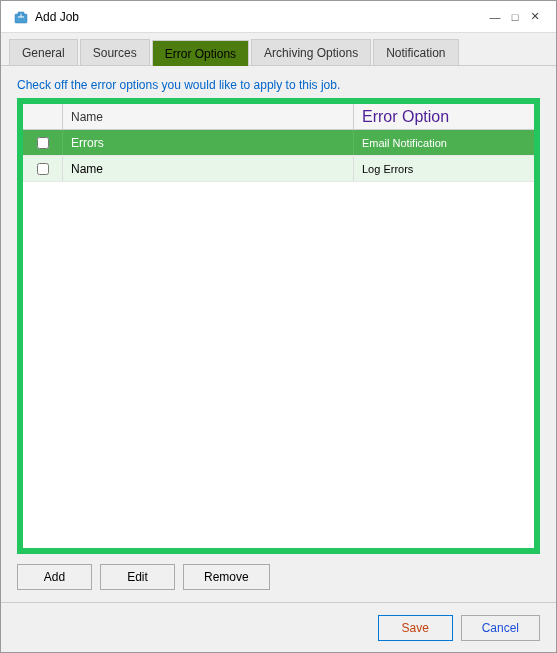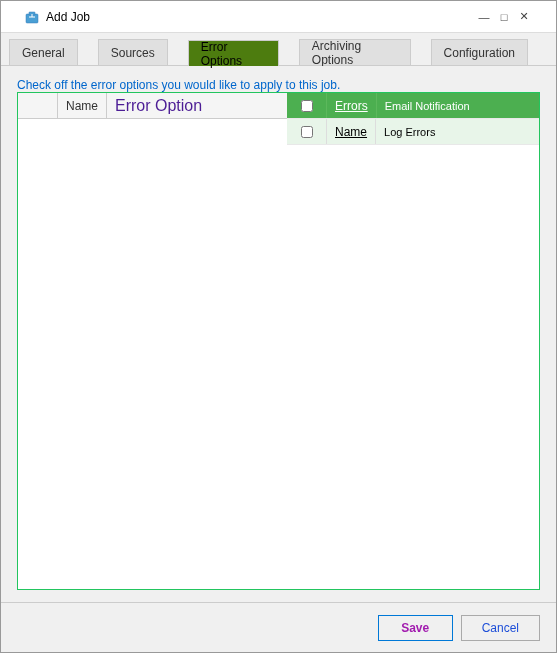--- a/index.html
+++ b/index.html
@@ -19,21 +19,21 @@
       border: 1px solid #999;
       display: flex;
       flex-direction: column;
     }
 
     .title-bar {
       background: #fff;
       display: flex;
       align-items: center;
       justify-content: space-between;
-      padding: 6px 23px;
+      padding: 6px 12px;
       border-bottom: 1px solid #ddd;
       height: 32px;
     }
 
     .title-bar-left {
       display: flex;
       align-items: center;
       gap: 6px;
     }
 
@@ -74,21 +74,21 @@
       border-bottom: 1px solid #ccc;
     }
 
     .tab {
       padding: 4px 12px;
       border: 1px solid #ccc;
       border-bottom: none;
       background: #e0e0e0;
       cursor: pointer;
       font-size: 12px;
-      margin-right: 20px;
+      margin-right: 2px;
       color: #333;
       height: 26px;
       display: flex;
       align-items: center;
     }
 
     .tab.active {
       background: #4d7c0f;
       border-color: #ccc;
       color: #000;
@@ -104,26 +104,27 @@
       display: flex;
       flex-direction: column;
     }
 
     .instruction-text {
       color: #0066cc;
       font-size: 12px;
     }
 
     .table-container {
-      border: 1px solid #22c55e;
+      border: 6px solid #22c55e;
       background: #fff;
       flex: 1;
       overflow: hidden;
       display: flex;
-      flex-direction: row;
+      flex-direction: column;
+      margin-top: 6px;
     }
 
     .table-header {
       display: flex;
       background: #f5f5f5;
       border-bottom: 1px solid #ccc;
       height: 26px;
       align-items: center;
     }
 
@@ -200,21 +201,20 @@
     }
 
     .row-name {
       flex: 1;
       padding: 0 8px;
       font-size: 12px;
       border-right: 1px solid #ddd;
       height: 100%;
       display: flex;
       align-items: center;
-      text-decoration: underline;
     }
 
     .row-error-option {
       width: 180px;
       min-width: 180px;
       padding: 0 8px;
       font-size: 11px;
       height: 100%;
       display: flex;
       align-items: center;
@@ -261,22 +261,21 @@
       font-size: 12px;
       cursor: pointer;
       min-width: 75px;
       height: 26px;
       text-align: center;
     }
 
     .footer-btn.save {
       background: #f0f0f0;
       border: 1px solid #0078d7;
-      color: #a21caf;
-      font-weight: bold;
+      color: #c2410c;
     }
 
     .footer-btn.cancel {
       background: #f0f0f0;
       border: 1px solid #aaa;
       color: #1d4ed8;
     }
   </style>
 </head>
 <body>
@@ -298,21 +297,21 @@
       <button class="title-btn">□</button>
       <button class="title-btn">✕</button>
     </div>
   </div>
 
   <div class="tab-bar">
     <div class="tab">General</div>
     <div class="tab">Sources</div>
     <div class="tab active">Error Options</div>
     <div class="tab">Archiving Options</div>
-    <div class="tab">Configuration</div>
+    <div class="tab">Notification</div>
   </div>
 
   <div class="content-area">
     <p class="instruction-text">Check off the error options you would like to apply to this job.</p>
 
     <div class="table-container">
 
       <div class="table-header">
         <div class="th-checkbox"></div>
         <div class="th-name">Name</div>
@@ -332,19 +331,24 @@
         <div class="table-row alt">
           <div class="row-checkbox">
             <input type="checkbox" style="">
           </div>
           <div class="row-name">Name</div>
           <div class="row-error-option">Log Errors</div>
         </div>
       </div>
     </div>
 
+    <div class="button-row">
+      <button class="btn">Add</button>
+      <button class="btn">Edit</button>
+      <button class="btn">Remove</button>
+    </div>
   </div>
 
   <div class="footer">
     <button class="footer-btn save">Save</button>
     <button class="footer-btn cancel">Cancel</button>
   </div>
 </div>
 
 </body></html>

